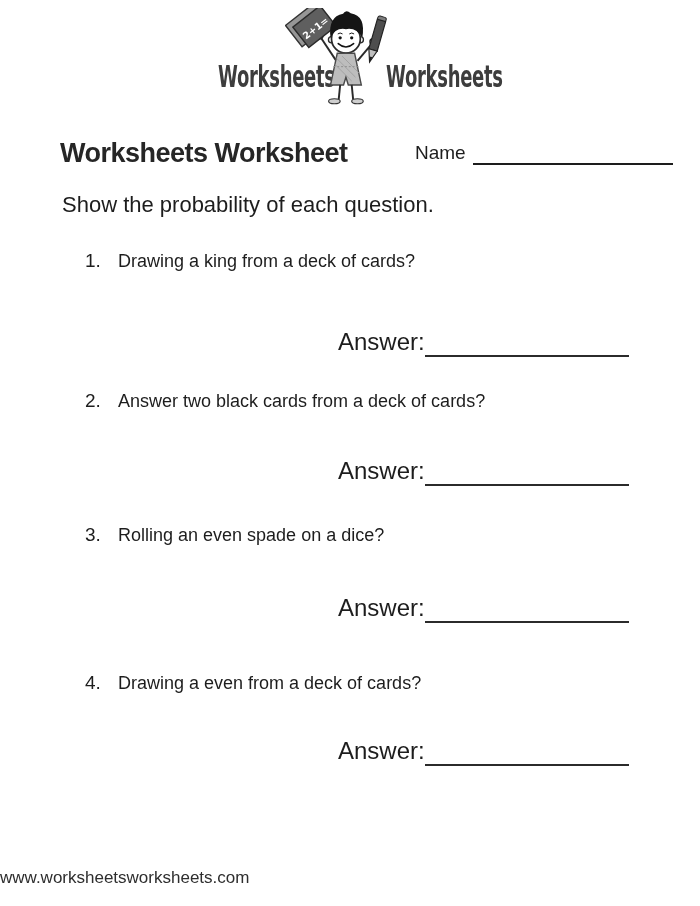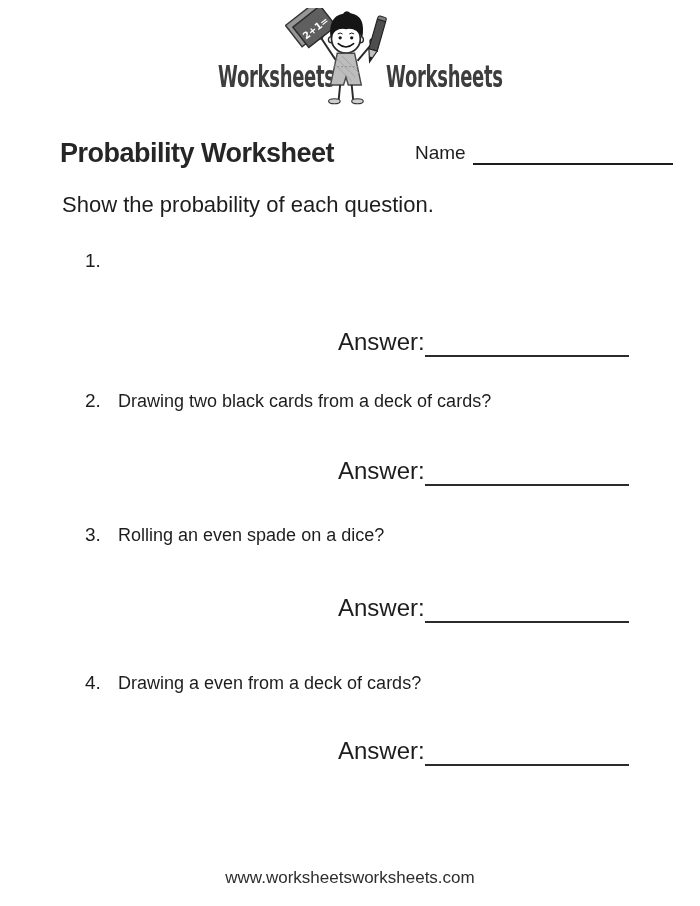--- a/index.html
+++ b/index.html
@@ -56,21 +56,21 @@
   .answer-row{position:absolute;left:338px;display:flex;align-items:flex-end;}
   .answer-label{font-size:24px;color:#1d1d1d;line-height:1.3;}
   .answer-line{
     display:inline-block;width:204px;height:23px;
     border-bottom:2px solid #2b2b2b;
   }
   .a1{top:326px;} .a2{top:455px;} .a3{top:592px;} .a4{top:735px;}
   
   .footer{
     position:absolute;left:0;top:868px;width:700px;
-    text-align:center;font-size:17px;color:#2e2e2e;
+    font-size:17px;color:#2e2e2e;
   }
 </style>
 </head>
 <body>
 
 <div class="page">
 
   <div>
     <span class="logo-word left">Worksheets</span>
 
@@ -113,39 +113,40 @@
 
       <line x1="56" y1="80" x2="54.5" y2="95" stroke="#2a2a2a" stroke-width="2"></line>
       <line x1="68" y1="80" x2="69.5" y2="95" stroke="#2a2a2a" stroke-width="2"></line>
       <ellipse cx="50" cy="97" rx="6" ry="2.6" fill="#cfcfcf" stroke="#333" stroke-width="1.2"></ellipse>
       <ellipse cx="74" cy="97" rx="6" ry="2.6" fill="#cfcfcf" stroke="#333" stroke-width="1.2"></ellipse>
     </svg>
 
     <span class="logo-word right">Worksheets</span>
   </div>
 
-  <h1 class="page-title">Probability Worksheet</h1>
+  <h1 class="page-title">Worksheets Worksheet</h1>
   <div class="name-field">
     <span class="name-label">Name</span>
     <span class="name-line"></span>
   </div>
 
   <p class="instructions">Show the probability of each question.</p>
 
   <div class="question q1">
     <span class="qnum">1.</span>
+    <span class="qtext">Drawing a king from a deck of cards?</span>
   </div>
   <div class="answer-row a1">
     <span class="answer-label">Answer:</span>
     <span class="answer-line"></span>
   </div>
 
   <div class="question q2">
     <span class="qnum">2.</span>
-    <span class="qtext">Drawing two black cards from a deck of cards?</span>
+    <span class="qtext">Answer two black cards from a deck of cards?</span>
   </div>
   <div class="answer-row a2">
     <span class="answer-label">Answer:</span>
     <span class="answer-line"></span>
   </div>
 
   <div class="question q3">
     <span class="qnum">3.</span>
     <span class="qtext">Rolling an even spade on a dice?</span>
   </div>

